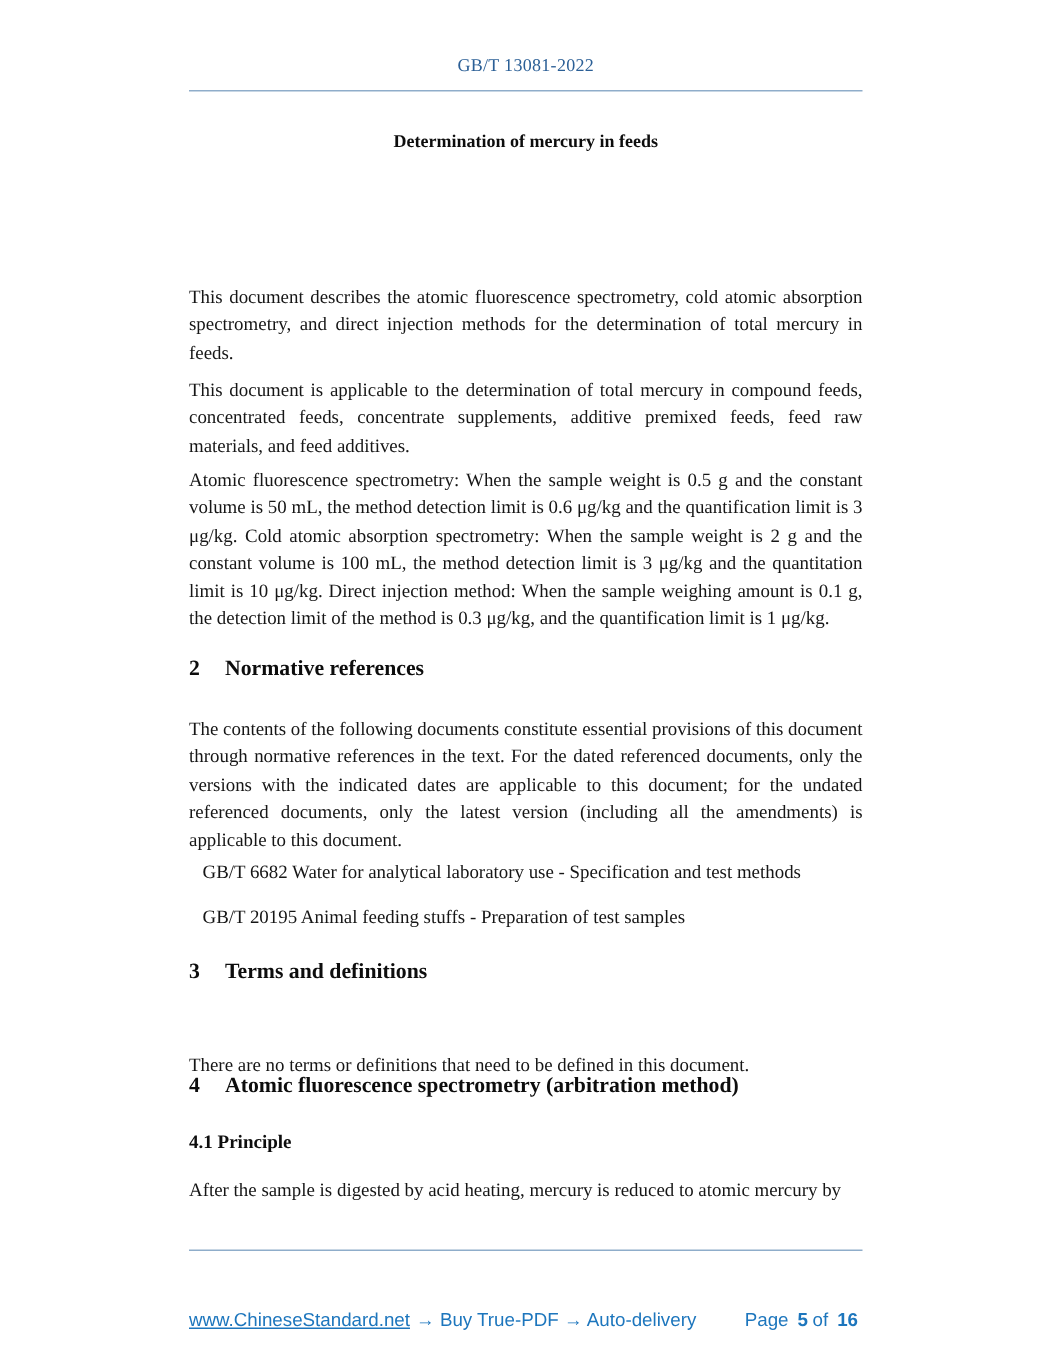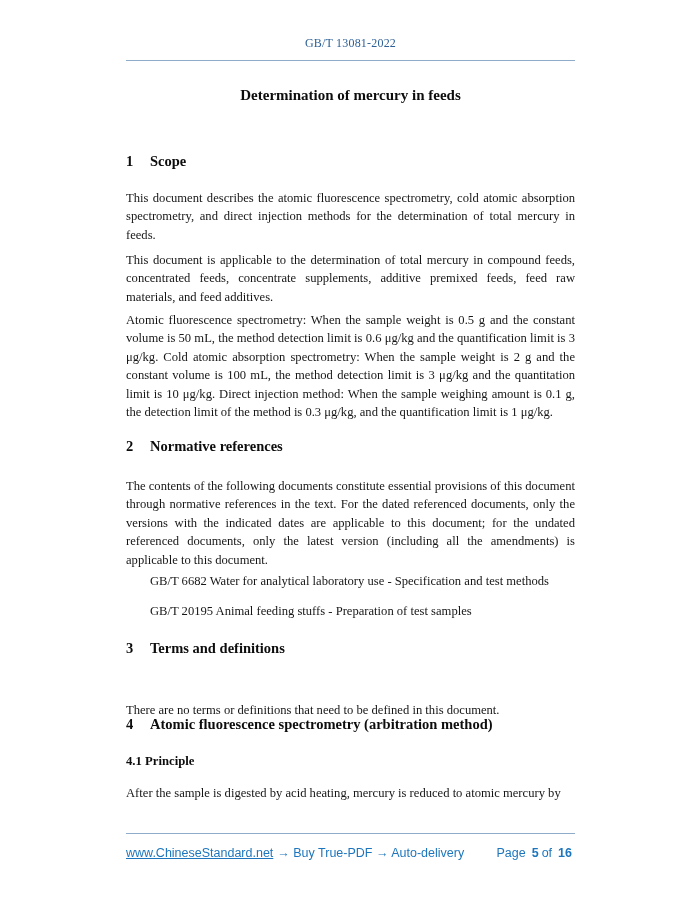--- a/index.html
+++ b/index.html
@@ -6,50 +6,47 @@
   .page{
     position:relative;width:640px;height:906px;background:#ffffff;
     font-family:"Liberation Serif",serif;color:#141414;overflow:hidden;
   }
   .doc-number{position:absolute;top:36px;left:126px;width:449px;text-align:center;
     font-size:12px;color:#2b5f96;letter-spacing:.2px;}
   .rule{position:absolute;left:126px;width:449px;height:0;border-top:1.4px solid #8fadca;}
   .header-rule{top:60px;}
   .footer-rule{top:833px;}
   .doc-title{position:absolute;top:87px;left:126px;width:449px;text-align:center;
-    font-size:15px;font-weight:bold;color:#0d0d0d;}
+    font-size:12px;font-weight:bold;color:#0d0d0d;}
   .h-sec{position:absolute;left:126px;width:449px;font-size:14.5px;font-weight:bold;color:#0d0d0d;}
   .sec-num{display:inline-block;min-width:24px;}
   .para{position:absolute;left:126px;width:449px;font-size:12.6px;line-height:18.4px;
     text-align:justify;color:#161616;}
-  .ref{position:absolute;left:150px;width:425px;font-size:12.6px;color:#161616;}
+  .ref{position:absolute;left:135px;width:425px;font-size:12.6px;color:#161616;}
   .sub-h{position:absolute;left:126px;width:449px;font-size:12.7px;font-weight:bold;color:#0d0d0d;}
   .footer{position:absolute;top:846px;left:126px;width:449px;display:flex;
     justify-content:space-between;align-items:flex-end;
     font-family:"Liberation Sans",sans-serif;font-size:12.5px;color:#1d76bd;}
   .footer-left{white-space:nowrap;}
   .site-link{text-decoration:underline;cursor:pointer;color:#1d76bd;}
   .tagline{margin-left:4px;}
-  .page-indicator{white-space:nowrap;}
+  .page-indicator{white-space:nowrap;margin-top:27px;}
   .page-indicator .num{font-weight:bold;margin:0 3px;}
   .page-indicator .lbl{margin-right:3px;}
 </style>
 </head>
 <body>
 
 <div class="page">
 
   <div class="doc-number">GB/T 13081-2022</div>
   <div class="rule header-rule"></div>
 
   <div class="doc-title">Determination of mercury in feeds</div>
 
-  <div class="h-sec" style="top:153px;">
-    <span class="sec-num">1</span><span>Scope</span>
-  </div>
   <div class="para" style="top:251px;">This document is applicable to the determination of total mercury in compound feeds, concentrated feeds, concentrate supplements, additive premixed feeds, feed raw materials, and feed additives.</div>
   <div class="para" style="top:189px;">This document describes the atomic fluorescence spectrometry, cold atomic absorption spectrometry, and direct injection methods for the determination of total mercury in feeds.</div>
   <div class="para" style="top:311px;">Atomic fluorescence spectrometry: When the sample weight is 0.5 g and the constant volume is 50 mL, the method detection limit is 0.6 μg/kg and the quantification limit is 3 μg/kg. Cold atomic absorption spectrometry: When the sample weight is 2 g and the constant volume is 100 mL, the method detection limit is 3 μg/kg and the quantitation limit is 10 μg/kg. Direct injection method: When the sample weighing amount is 0.1 g, the detection limit of the method is 0.3 μg/kg, and the quantification limit is 1 μg/kg.</div>
 
   <div class="h-sec" style="top:438px;">
     <span class="sec-num">2</span><span>Normative references</span>
   </div>
   <div class="para" style="top:477px;">The contents of the following documents constitute essential provisions of this document through normative references in the text. For the dated referenced documents, only the versions with the indicated dates are applicable to this document; for the undated referenced documents, only the latest version (including all the amendments) is applicable to this document.</div>
   <div class="ref" style="top:574px;">GB/T 6682 Water for analytical laboratory use - Specification and test methods</div>
   <div class="ref" style="top:604px;">GB/T 20195 Animal feeding stuffs - Preparation of test samples</div>

